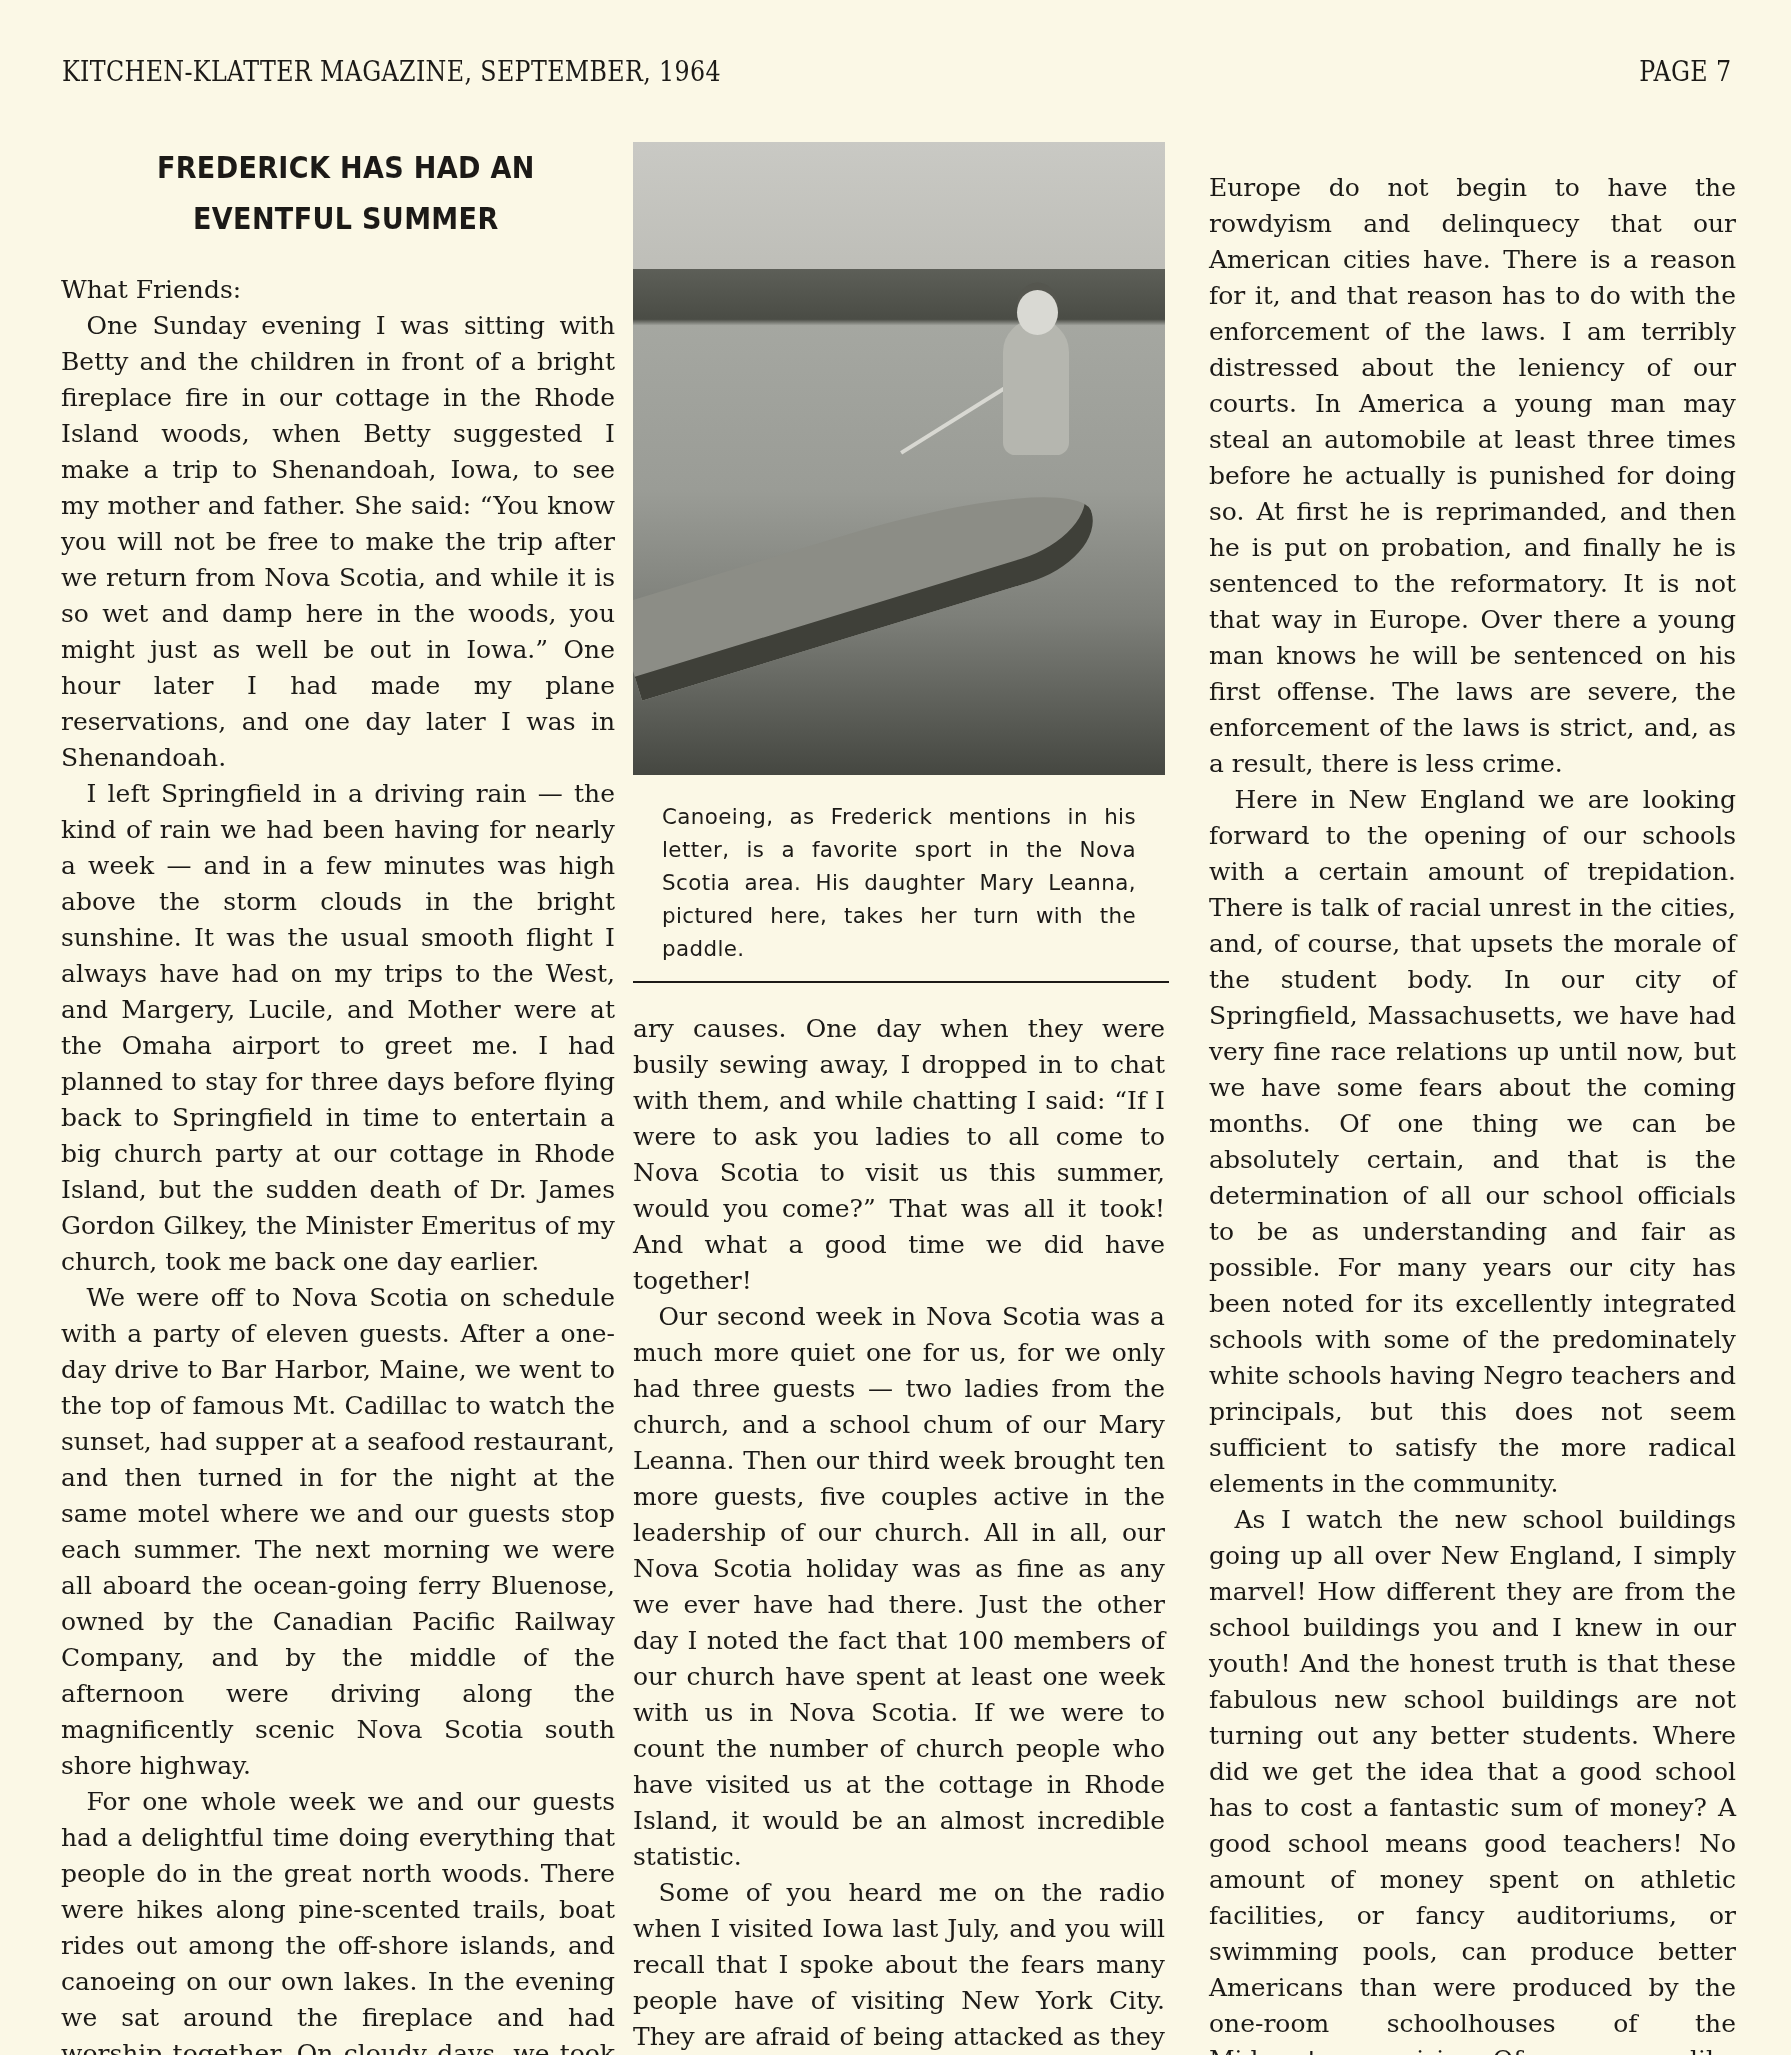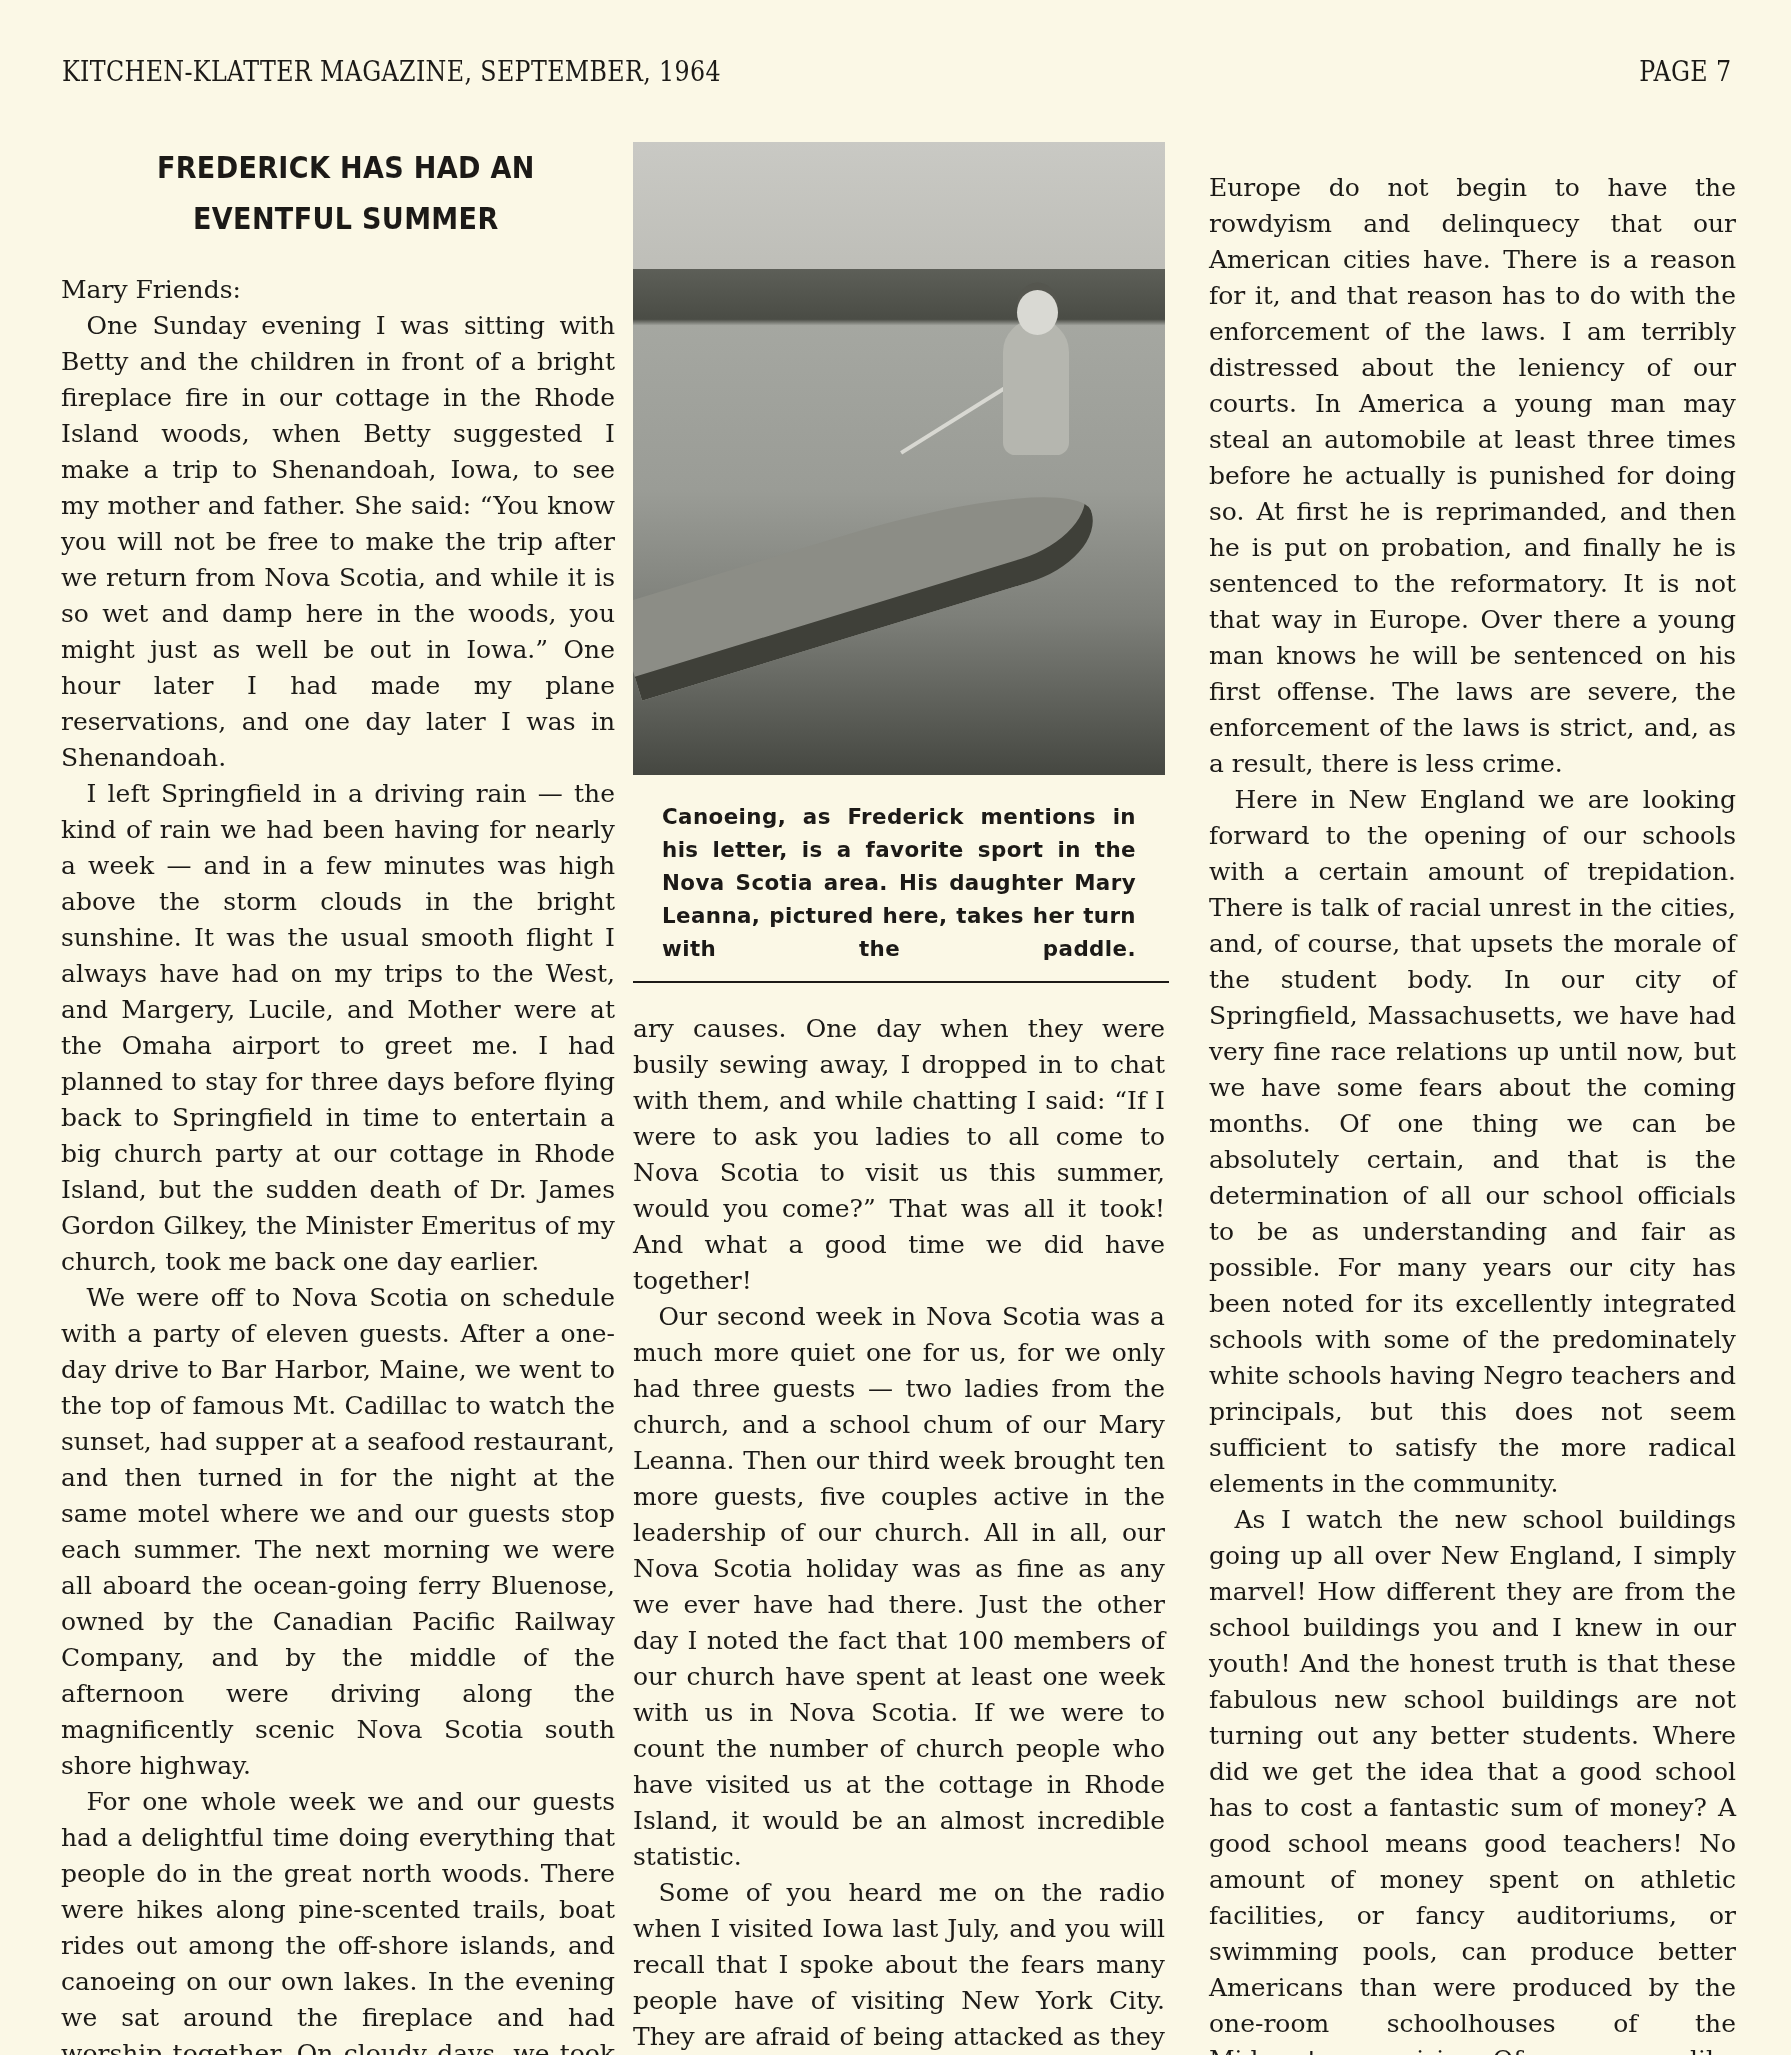--- a/index.html
+++ b/index.html
@@ -55,41 +55,41 @@
     position: absolute; left: 384px; top: 148px; width: 41px; height: 45px;
     background: #d9d9d3; border-radius: 50%;
     box-shadow: 0 -7.4px 0 #55564f;
   }
   .photo .paddle {
     position: absolute; left: 255px; top: 263px; width: 173px; height: 4.1px;
     background: #d8d8d2; transform: rotate(-32deg);
   }
   .caption {
     font-family: "DejaVu Sans", "Liberation Sans", sans-serif;
-    font-weight: bold; font-size: 21.4px; line-height: 33px;
+    font-weight: normal; font-size: 21.4px; line-height: 33px;
     text-align: justify; text-align-last: justify;
     padding: 25px 29px 16.4px 29px;
     letter-spacing: 0.4px;
   }
   .caption-rule { border-top: 2.9px solid #1c1a17; margin: 0 -4.1px 5.8px 0; }
 </style>
 </head>
 <body>
 
 <div class="running-head">
   <span>KITCHEN-KLATTER MAGAZINE, SEPTEMBER, 1964</span>
   <span class="page-no">PAGE 7</span>
 </div>
 
 <div class="col col-1">
   <div class="headline">
     <div>FREDERICK HAS HAD AN</div>
     <div>EVENTFUL SUMMER</div>
   </div>
-  <p class="noindent">Mary Friends:</p>
+  <p class="noindent">What Friends:</p>
   <p>One Sunday evening I was sitting with Betty and the children in front of a bright fireplace fire in our cottage in the Rhode Island woods, when Betty suggested I make a trip to Shenandoah, Iowa, to see my mother and father. She said: “You know you will not be free to make the trip after we return from Nova Scotia, and while it is so wet and damp here in the woods, you might just as well be out in Iowa.” One hour later I had made my plane reservations, and one day later I was in Shenandoah.</p>
   <p>I left Springfield in a driving rain — the kind of rain we had been having for nearly a week — and in a few minutes was high above the storm clouds in the bright sunshine. It was the usual smooth flight I always have had on my trips to the West, and Margery, Lucile, and Mother were at the Omaha airport to greet me. I had planned to stay for three days before flying back to Springfield in time to entertain a big church party at our cottage in Rhode Island, but the sudden death of Dr. James Gordon Gilkey, the Minister Emeritus of my church, took me back one day earlier.</p>
   <p>We were off to Nova Scotia on schedule with a party of eleven guests. After a one-day drive to Bar Harbor, Maine, we went to the top of famous Mt. Cadillac to watch the sunset, had supper at a seafood restaurant, and then turned in for the night at the same motel where we and our guests stop each summer. The next morning we were all aboard the ocean-going ferry Bluenose, owned by the Canadian Pacific Railway Company, and by the middle of the afternoon were driving along the magnificently scenic Nova Scotia south shore highway.</p>
   <p>For one whole week we and our guests had a delightful time doing everything that people do in the great north woods. There were hikes along pine-scented trails, boat rides out among the off-shore islands, and canoeing on our own lakes. In the evening we sat around the fireplace and had worship together. On cloudy days, we took long drives to some of the interesting villages that dot the shores of Nova Scotia.</p>
 
 </div>
 
 <div class="col col-2">
   <div class="photo" role="img" aria-label="Young woman seated in a canoe holding a paddle on a lake, wooded shoreline behind">
     <div class="paddle"></div>

